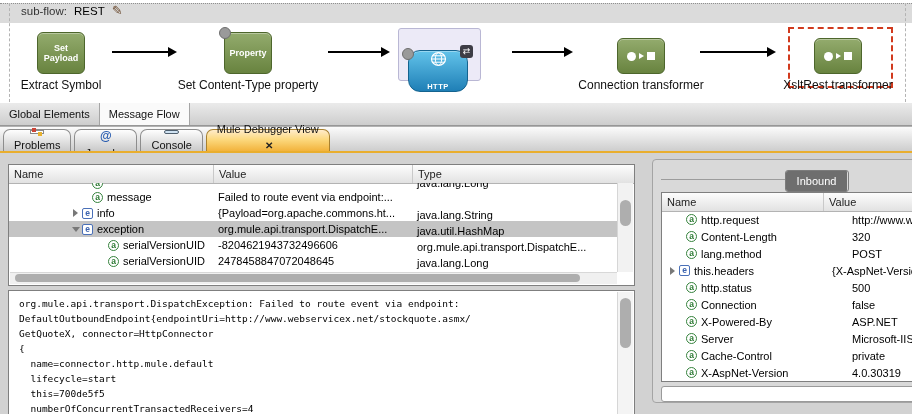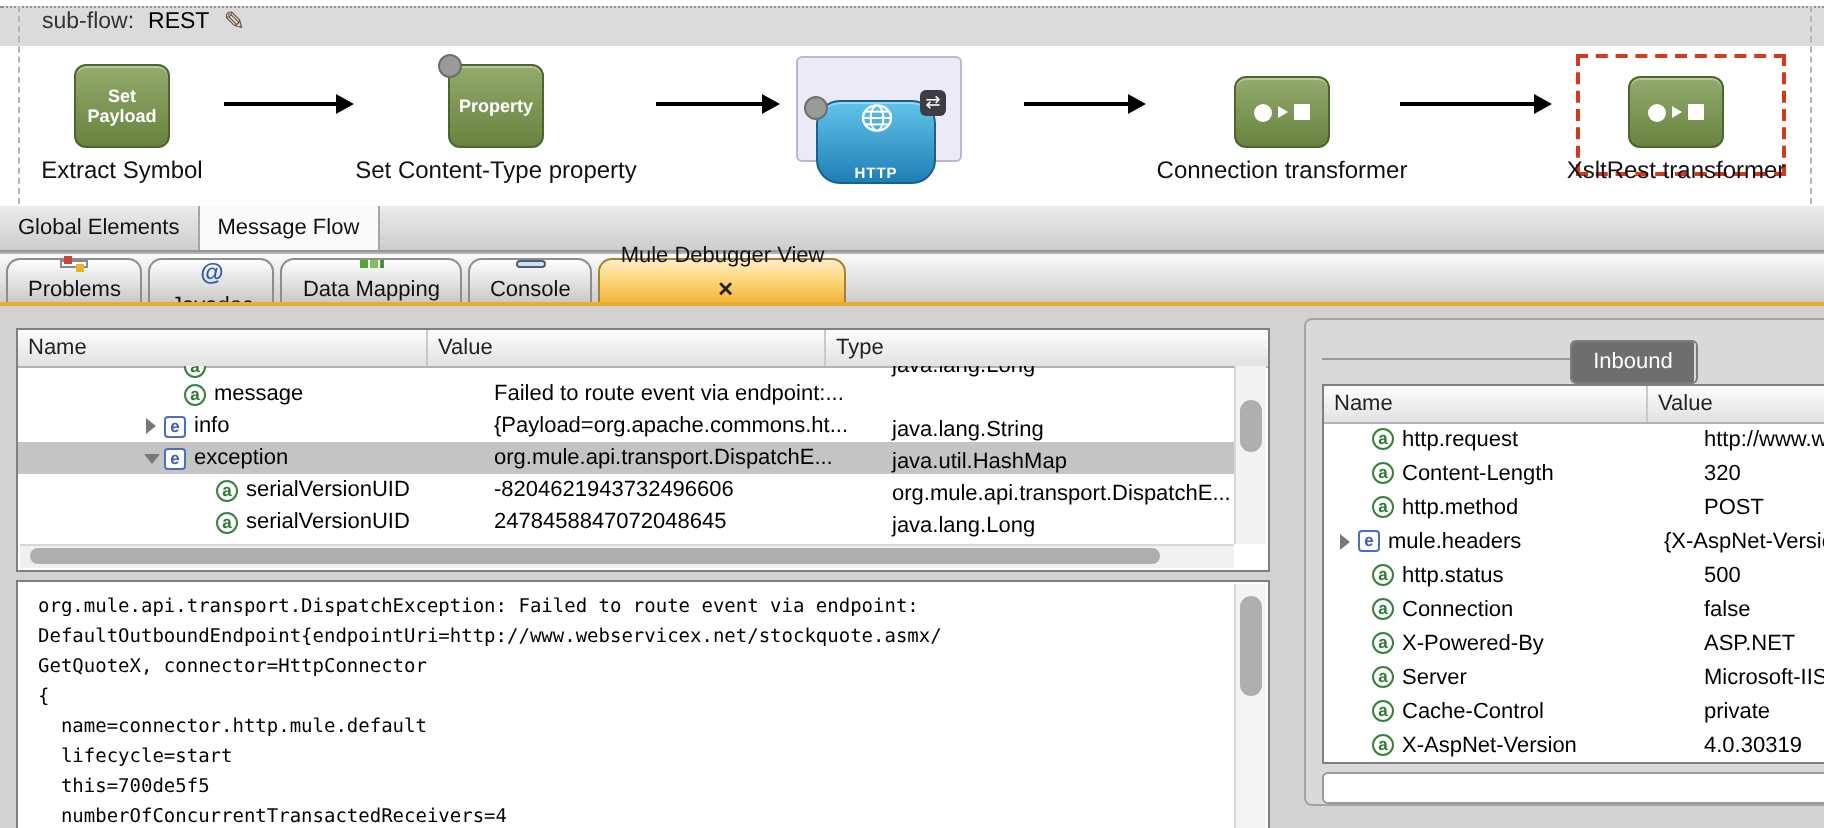--- a/index.html
+++ b/index.html
@@ -68,21 +68,21 @@
   .ttable{position:absolute;left:8px;top:11px;width:625px;height:120px;background:#fff;border:1px solid #7f7f7f;}
   .thead{position:absolute;left:0;top:0;right:0;height:18px;display:flex;
         background:linear-gradient(#fdfdfd,#e2e2e2);border-bottom:1px solid #b3b3b3;}
   .th{font-size:11px;line-height:18px;color:#222;padding-left:5px;box-sizing:border-box;border-right:1px solid #c9c9c9;white-space:nowrap;}
   .tbody{position:absolute;left:0;top:18px;right:17px;bottom:13px;overflow:hidden;}
   .trow{display:flex;height:16px;align-items:center;font-size:11px;color:#000;}
   .trow.sel{background:#c4c4c4;}
   .trow.partial{height:6px;overflow:hidden;align-items:flex-end;}
   .cell{overflow:hidden;white-space:nowrap;box-sizing:border-box;}
   .cname{width:205px;flex:none;display:flex;align-items:center;}
-  .cval{width:199px;flex:none;padding-left:4px;margin-left:29px;}
+  .cval{width:199px;flex:none;padding-left:4px;}
   .ctyp{flex:1;padding-left:4px;margin-top:36px;}
   .tw{width:13px;height:14px;flex:none;display:flex;align-items:center;justify-content:center;}
   .tw.collapsed::before{content:"";border-left:5px solid #787878;border-top:4px solid transparent;border-bottom:4px solid transparent;}
   .tw.expanded::before{content:"";border-top:5px solid #787878;border-left:4px solid transparent;border-right:4px solid transparent;}
   .ti{flex:none;width:11px;height:11px;box-sizing:border-box;border-radius:50%;border:1px solid #35823c;color:#2c7a33;
       background:#fff;font-size:8.5px;line-height:9px;text-align:center;font-weight:bold;margin-right:4px;}
   .ti.e{border-radius:2px;border-color:#4a70b8;color:#3d64af;}
   .vs{position:absolute;top:18px;right:1px;width:15px;bottom:13px;background:#f2f2f2;border-left:1px solid #d6d6d6;}
   .vs .thumb{position:absolute;left:2px;right:2px;border-radius:6px;background:#aeaeae;}
   .hs{position:absolute;left:1px;right:17px;bottom:1px;height:11px;background:#f0f0f0;border-top:1px solid #d8d8d8;}
@@ -196,24 +196,20 @@
   <div class="vtabs">
     <div class="vtab">
       <span class="ic-problems"></span>
       <span>Problems</span>
     </div>
     <div class="vtab">
       <span class="ic-at">@</span>
       <span>Javadoc</span>
     </div>
     <div class="vtab">
-      <span class="ic-dm"></span>
-      <span>Data Mapping</span>
-    </div>
-    <div class="vtab">
       <span class="ic-console"></span>
       <span>Console</span>
     </div>
     <div class="vtab active">
       <svg width="13" height="12" viewBox="0 0 13 12">
         <line x1="1" y1="3" x2="4" y2="5" stroke="#8a6d1f" stroke-width="1"></line>
         <line x1="1" y1="9" x2="4" y2="8" stroke="#8a6d1f" stroke-width="1"></line>
         <line x1="12" y1="3" x2="9" y2="5" stroke="#8a6d1f" stroke-width="1"></line>
         <line x1="12" y1="9" x2="9" y2="8" stroke="#8a6d1f" stroke-width="1"></line>
         <ellipse cx="6.5" cy="6.5" rx="4" ry="3.5" fill="#edc84e" stroke="#8a6d1f" stroke-width="1"></ellipse>
@@ -327,29 +323,29 @@
             <div class="irow">
               <div class="icname" style="padding-left:24px">
                 <span class="ti a">a</span>
                 <span>Content-Length</span>
               </div>
               <div class="icval">320</div>
             </div>
             <div class="irow">
               <div class="icname" style="padding-left:24px">
                 <span class="ti a">a</span>
-                <span>http.method</span>
+                <span>lang.method</span>
               </div>
               <div class="icval">POST</div>
             </div>
             <div class="irow">
               <div class="icname" style="padding-left:4px">
                 <span class="tw collapsed"></span>
                 <span class="ti e">e</span>
-                <span>mule.headers</span>
+                <span>this.headers</span>
               </div>
               <div class="icval">{X-AspNet-Versio</div>
             </div>
             <div class="irow">
               <div class="icname" style="padding-left:24px">
                 <span class="ti a">a</span>
                 <span>http.status</span>
               </div>
               <div class="icval">500</div>
             </div>

